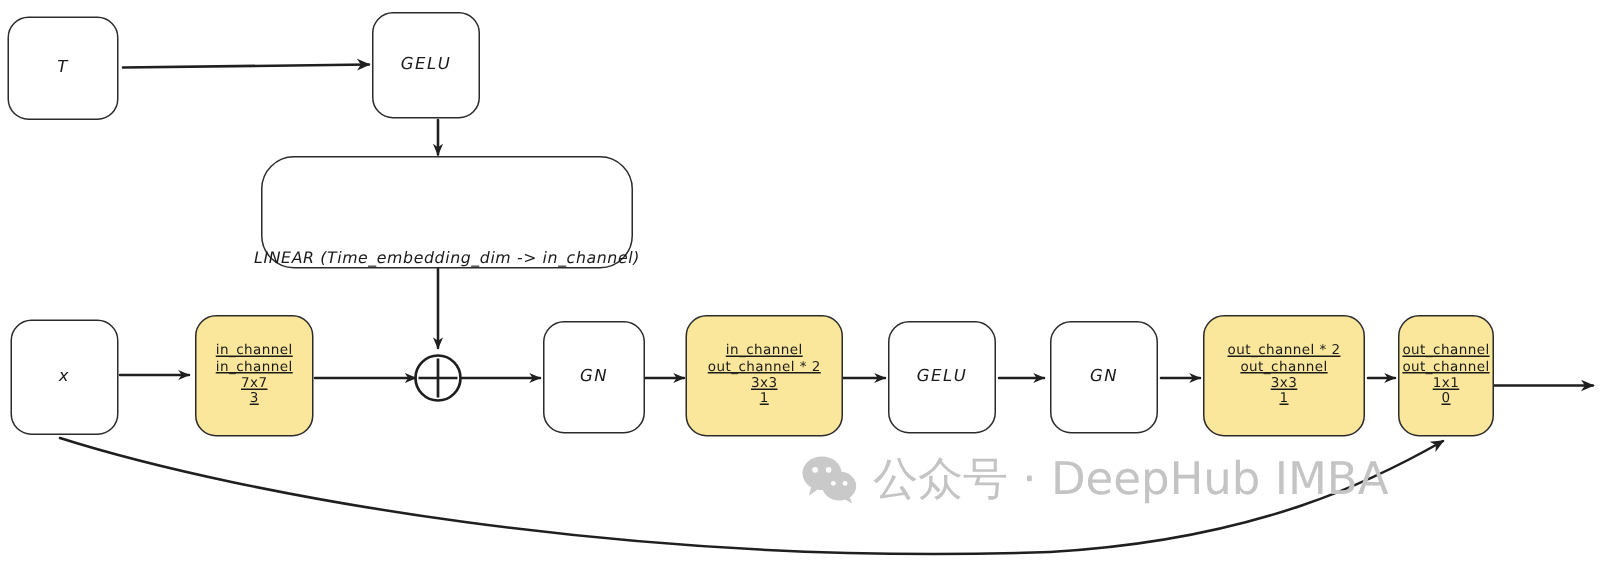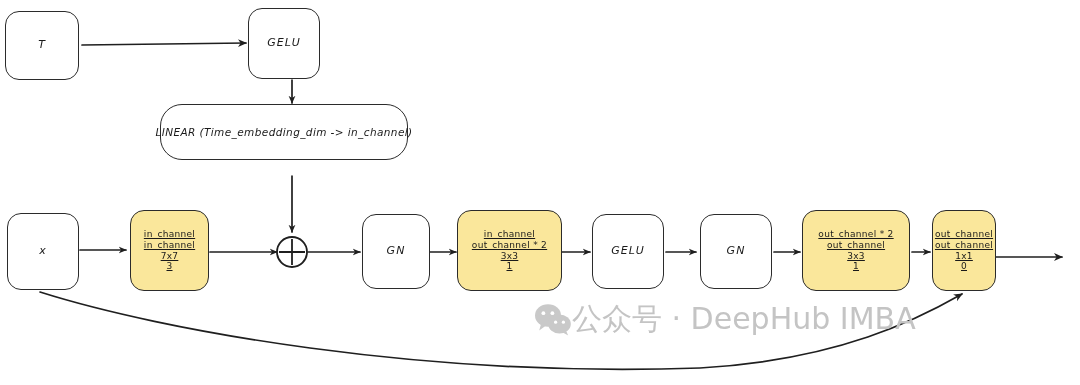--- a/index.html
+++ b/index.html
@@ -53,20 +53,21 @@
   .lbl-small { font-size: 9px; }
   .lbl-linear { font-size: 10.5px; font-style: italic; letter-spacing: 0.4px; }
 
   
   #watermark {
     position: absolute;
     left: 534px;
     top: 299px;
     display: flex;
     align-items: center;
+    gap: 10px;
     color: #c2c2c2;
     font-size: 30px;
     font-family: "DejaVu Sans", sans-serif;
     white-space: nowrap;
     pointer-events: none;
     user-select: none;
   }
   #watermark .wm-text { color: #c4c4c4; }
   #wechat-icon { flex: 0 0 auto; }
 </style>
@@ -121,21 +122,21 @@
   </svg>
 
   <div class="node" style="left:5px; top:11px; width:74px; height:69px;">
     <span class="line lbl-plain">T</span>
   </div>
 
   <div class="node" style="left:248px; top:8px; width:72px; height:71px;">
     <span class="line lbl-plain">GELU</span>
   </div>
 
-  <div class="node" style="left:160px; top:104px; width:248px; height:56px; border-radius:22px;">
+  <div class="node" style="left:174px; top:104px; width:248px; height:75px; border-radius:22px;justify-content:flex-end;">
     <span class="line lbl-linear">LINEAR (Time_embedding_dim -&gt; in_channel)</span>
   </div>
 
   <div class="node" style="left:7px; top:213px; width:72px; height:77px;">
     <span class="line lbl-plain">x</span>
   </div>
 
   <div class="node yellow" style="left:130px; top:210px; width:79px; height:81px;">
     <span class="line lbl-small">in_channel</span>
     <span class="line lbl-small">in_channel</span>

